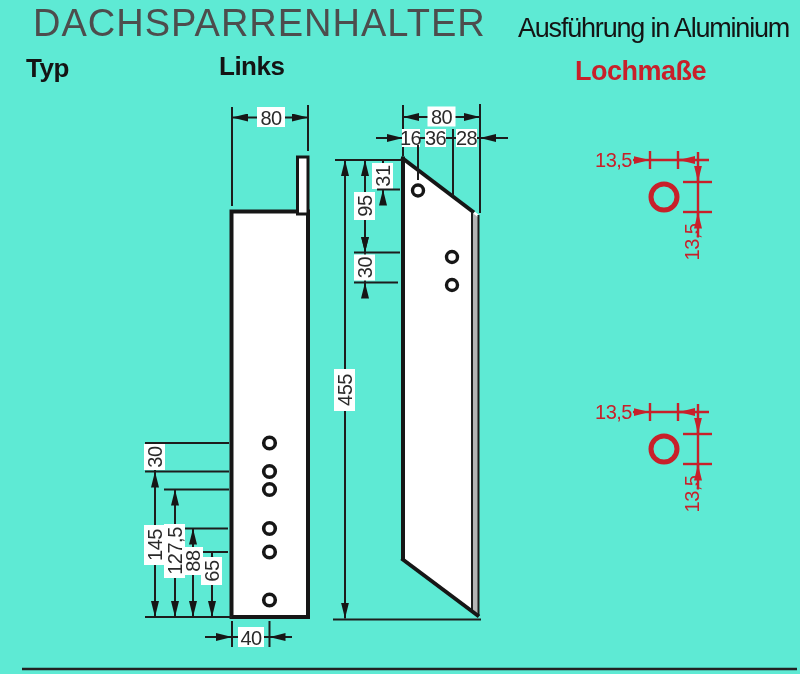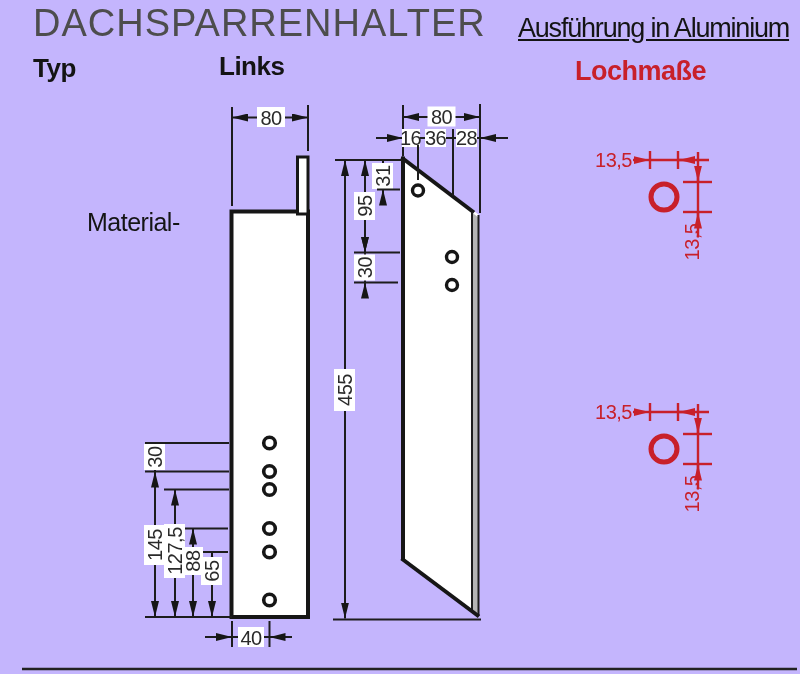--- a/index.html
+++ b/index.html
@@ -1,21 +1,21 @@
 <!DOCTYPE html>
 <html><head>
 <meta charset="utf-8">
 <style>
   html,body{margin:0;padding:0;background:#ffffff;}
-  #page{position:relative;width:800px;height:674px;background:#c4b5fd;overflow:hidden;
+  #page{position:relative;width:800px;height:674px;background:#5eead4;overflow:hidden;
         font-family:"Liberation Sans", sans-serif;}
   .abs{position:absolute;white-space:nowrap;}
   .title{left:33px;top:2px;font-size:38px;color:#4d4d4d;letter-spacing:1px;font-weight:400;}
-  .subtitle{left:518px;top:13px;font-size:27px;color:#141414;letter-spacing:-1.2px;font-weight:400;text-decoration:underline;}
-  .typ{left:33px;top:53px;font-size:26px;color:#141414;font-weight:700;letter-spacing:-0.5px;}
+  .subtitle{left:518px;top:13px;font-size:27px;color:#141414;letter-spacing:-1.2px;font-weight:400;}
+  .typ{left:26px;top:53px;font-size:26px;color:#141414;font-weight:700;letter-spacing:-0.5px;}
   .links{left:219px;top:51px;font-size:26px;color:#141414;font-weight:700;letter-spacing:-0.5px;text-align:center;}
   .lochmasse{left:575px;top:56px;font-size:27px;color:#c8202a;font-weight:700;letter-spacing:-0.5px;}
   .material{left:87px;top:206px;font-size:25px;color:#141414;line-height:1.35;letter-spacing:-0.5px;}
   svg{position:absolute;left:0;top:0;}
   svg text{font-family:"Liberation Sans", sans-serif;font-size:20px;fill:#2a2a2a;letter-spacing:-0.5px;}
   svg text.red{fill:#c8202a;}
   .ln{stroke:#1d1d1d;stroke-width:2;fill:none;}
   .thick{stroke:#161616;stroke-width:4;fill:none;}
   .rln{stroke:#c8202a;stroke-width:2.4;fill:none;}
   .lblbg{fill:#ffffff;}
@@ -24,21 +24,20 @@
 <body>
 
 <div id="page">
 
   <div class="abs title">DACHSPARRENHALTER</div>
   <div class="abs subtitle">Ausführung in Aluminium</div>
   <div class="abs typ">Typ</div>
   <div class="abs links">Links</div>
   <div class="abs lochmasse">Lochmaße</div>
   <div class="abs material">
-    <div>Material-</div>
   </div>
 
   <svg width="800" height="674" viewBox="0 0 800 674">
     <defs>
       <marker id="ah" viewBox="0 0 16 8" refX="16" refY="4" markerWidth="16" markerHeight="8" orient="auto-start-reverse" markerUnits="userSpaceOnUse">
         <polygon points="0,0 16,4 0,8" fill="#161616"></polygon>
       </marker>
       <marker id="ahr" viewBox="0 0 16 8" refX="16" refY="4" markerWidth="16" markerHeight="8" orient="auto-start-reverse" markerUnits="userSpaceOnUse">
         <polygon points="0,0 16,4 0,8" fill="#c8202a"></polygon>
       </marker>

